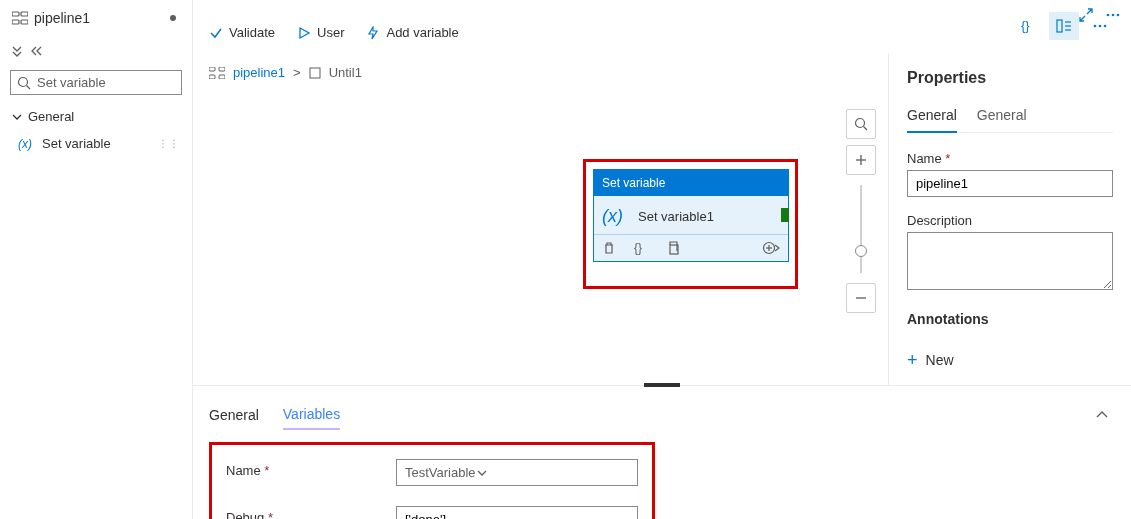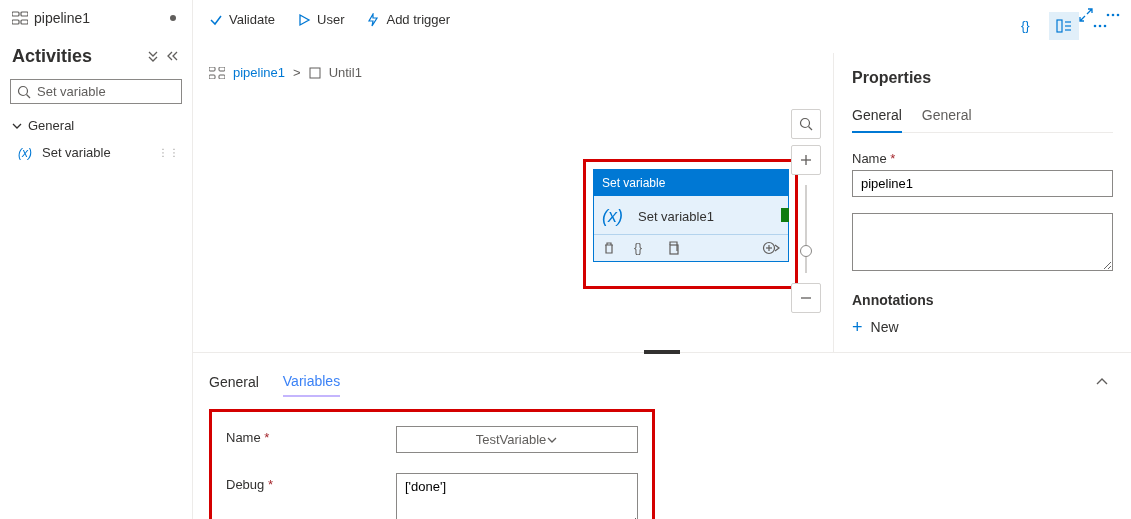--- a/index.html
+++ b/index.html
@@ -22,21 +22,21 @@
   
   .tree { padding: 0 10px; }
   .tree-group { display: flex; align-items: center; gap: 6px; padding: 6px 2px; color: #323130; cursor: pointer; }
   .tree-item { display: flex; align-items: center; gap: 6px; padding: 6px 2px 6px 8px; cursor: pointer; }
   .drag-handle { margin-left: auto; color: #a19f9d; font-size: 10px; letter-spacing: 1px; }
   
   
   .main { flex: 1; display: flex; flex-direction: column; position: relative; }
   .top-right-icons { position: absolute; top: 8px; right: 10px; display: flex; gap: 12px; color: #0078d4; }
   
-  .toolbar { display: flex; align-items: flex-start; padding: 12px 16px; gap: 22px; border-bottom: 1px solid #ffffff; }
+  .toolbar { display: flex; align-items: flex-end; padding: 12px 16px; gap: 22px; border-bottom: 1px solid #ffffff; }
   .toolbar-btn { display: flex; align-items: center; gap: 6px; color: #323130; cursor: pointer; font-size: 13px; }
   .toolbar-right { margin-left: auto; display: flex; gap: 6px; align-items: center; }
   .tool-icon-btn { width: 30px; height: 28px; display: flex; align-items: center; justify-content: center; color: #0078d4; cursor: pointer; }
   .tool-icon-btn.active { background: #e1eff9; }
   
   .canvas-area { flex: 1; display: flex; position: relative; }
   .canvas { flex: 1; position: relative; padding: 12px 16px; }
   .breadcrumb { display: flex; align-items: center; gap: 8px; font-size: 13px; color: #605e5c; margin-bottom: 12px; }
   .breadcrumb .link { color: #0078d4; cursor: pointer; }
   
@@ -59,33 +59,33 @@
   .bottom-panel::before { content: ""; position: absolute; top: -3px; left: 50%; width: 36px; height: 4px; background: #323130; transform: translateX(-50%); }
   .bottom-tabs { display: flex; gap: 24px; padding: 10px 0 0 0; align-items: center; }
   .bottom-tab { padding: 6px 0; cursor: pointer; color: #323130; font-size: 14px; }
   .bottom-tab.active { color: #3b82f6; border-bottom: 2px solid #c4b5fd; font-weight: 400; }
   .collapse-chev { margin-left: auto; color: #605e5c; cursor: pointer; padding-right: 6px; }
   
   .form-highlight { border: 3px solid #d40000; margin-top: 12px; padding: 14px 14px 16px 14px; width: 446px; }
   .form-row { display: flex; align-items: flex-start; margin-bottom: 20px; }
   .form-label { width: 170px; font-size: 13px; padding-top: 4px; }
   .req { color: #a4262c; }
-  .form-select { flex: 1; border: 1px solid #8a8886; padding: 5px 8px; display: flex; align-items: center; justify-content: center; color: #605e5c; font-size: 13px; cursor: pointer; }
+  .form-select { flex: 1; border: 1px solid #8a8886; padding: 5px 8px; display: flex; align-items: center; justify-content: flex-start; color: #605e5c; font-size: 13px; cursor: pointer; }
   .form-textarea { flex: 1; border: 1px solid #8a8886; padding: 5px 8px; font-size: 13px; height: 54px; resize: both; font-family: inherit; }
   
   
-  .props { width: 298px; border-left: 1px solid #edebe9; padding: 16px 18px; }
+  .props { width: 243px; border-left: 1px solid #edebe9; padding: 16px 18px; }
   .props-title { font-size: 16px; font-weight: 600; margin-bottom: 14px; }
   .props-tabs { display: flex; gap: 20px; border-bottom: 1px solid #edebe9; margin-bottom: 18px; }
   .props-tab { padding: 6px 0 8px 0; cursor: pointer; font-size: 14px; color: #605e5c; }
   .props-tab.active { color: #323130; border-bottom: 2px solid #0078d4; margin-bottom: -1px; }
   .props-field-label { font-size: 13px; margin-bottom: 4px; display: block; }
   .props-input { width: 100%; border: 1px solid #8a8886; padding: 5px 8px; font-size: 13px; margin-bottom: 16px; font-family: inherit; }
   .props-textarea { width: 100%; border: 1px solid #8a8886; padding: 5px 8px; font-size: 13px; height: 58px; resize: both; margin-bottom: 18px; font-family: inherit; }
-  .props-subtitle { font-size: 14px; font-weight: 600; margin-bottom: 10px; }
+  .props-subtitle { font-size: 14px; font-weight: 600; margin-bottom: 24px; }
   .new-link { display: flex; align-items: center; gap: 8px; color: #323130; cursor: pointer; font-size: 14px; }
   .plus { color: #0078d4; font-size: 18px; line-height: 1; }
   
   svg { display: block; }
 </style>
 </head>
 <body>
 
 <div class="app">
 
@@ -97,21 +97,20 @@
             <rect x="9" y="1" width="7" height="4" rx="1" fill="none" stroke="#605e5c" stroke-width="1.2"></rect>
             <rect x="0" y="9" width="7" height="4" rx="1" fill="none" stroke="#605e5c" stroke-width="1.2"></rect>
             <rect x="9" y="9" width="7" height="4" rx="1" fill="none" stroke="#605e5c" stroke-width="1.2"></rect>
           </svg>
         <span>pipeline1</span>
       </div>
       <span class="dirty-dot"></span>
     </div>
 
     <div class="activities-header">
-      <span class="activities-title">Activities</span>
       <span class="chev-group">
         <svg width="14" height="12" viewBox="0 0 14 12">
             <path d="M1 1 L5 5 L9 1 M1 6 L5 10 L9 6" fill="none" stroke="#605e5c" stroke-width="1.3"></path>
           </svg>
         <svg width="14" height="12" viewBox="0 0 14 12">
             <path d="M6 1 L2 5 L6 9 M11 1 L7 5 L11 9" fill="none" stroke="#605e5c" stroke-width="1.3"></path>
           </svg>
       </span>
     </div>
 
@@ -162,21 +161,21 @@
       <div class="toolbar-btn">
         <svg width="14" height="14" viewBox="0 0 14 14">
             <path d="M3 2 L12 7 L3 12 Z" fill="none" stroke="#0078d4" stroke-width="1.3"></path>
           </svg>
         <span>User</span>
       </div>
       <div class="toolbar-btn">
         <svg width="14" height="14" viewBox="0 0 14 14">
             <path d="M7 1 L3 8 L7 8 L6 13 L11 5 L7 5 Z" fill="none" stroke="#0078d4" stroke-width="1.2"></path>
           </svg>
-        <span>Add trigger</span>
+        <span>Add variable</span>
       </div>
       <div class="toolbar-right">
         <div class="tool-icon-btn">
           <svg width="16" height="14" viewBox="0 0 16 14">
               <text x="1" y="11" font-size="13" fill="#0078d4">{}</text>
             </svg>
         </div>
         <div class="tool-icon-btn active">
           <svg width="16" height="14" viewBox="0 0 16 14">
               <rect x="1" y="1" width="5" height="12" fill="none" stroke="#0078d4" stroke-width="1.2"></rect>
@@ -269,20 +268,21 @@
       </div>
 
       <aside class="props">
         <div class="props-title">Properties</div>
         <div class="props-tabs">
           <div class="props-tab active">General</div>
           <div class="props-tab">General</div>
         </div>
         <label class="props-field-label"><span>Name</span> <span class="req">*</span></label>
         <input class="props-input" value="pipeline1" style="">
+        <label class="props-field-label">Description</label>
         <textarea class="props-textarea" style=""></textarea>
         <div class="props-subtitle">Annotations</div>
         <div class="new-link">
           <span class="plus">+</span>
           <span>New</span>
         </div>
       </aside>
     </div>
 
     <div class="bottom-panel">

